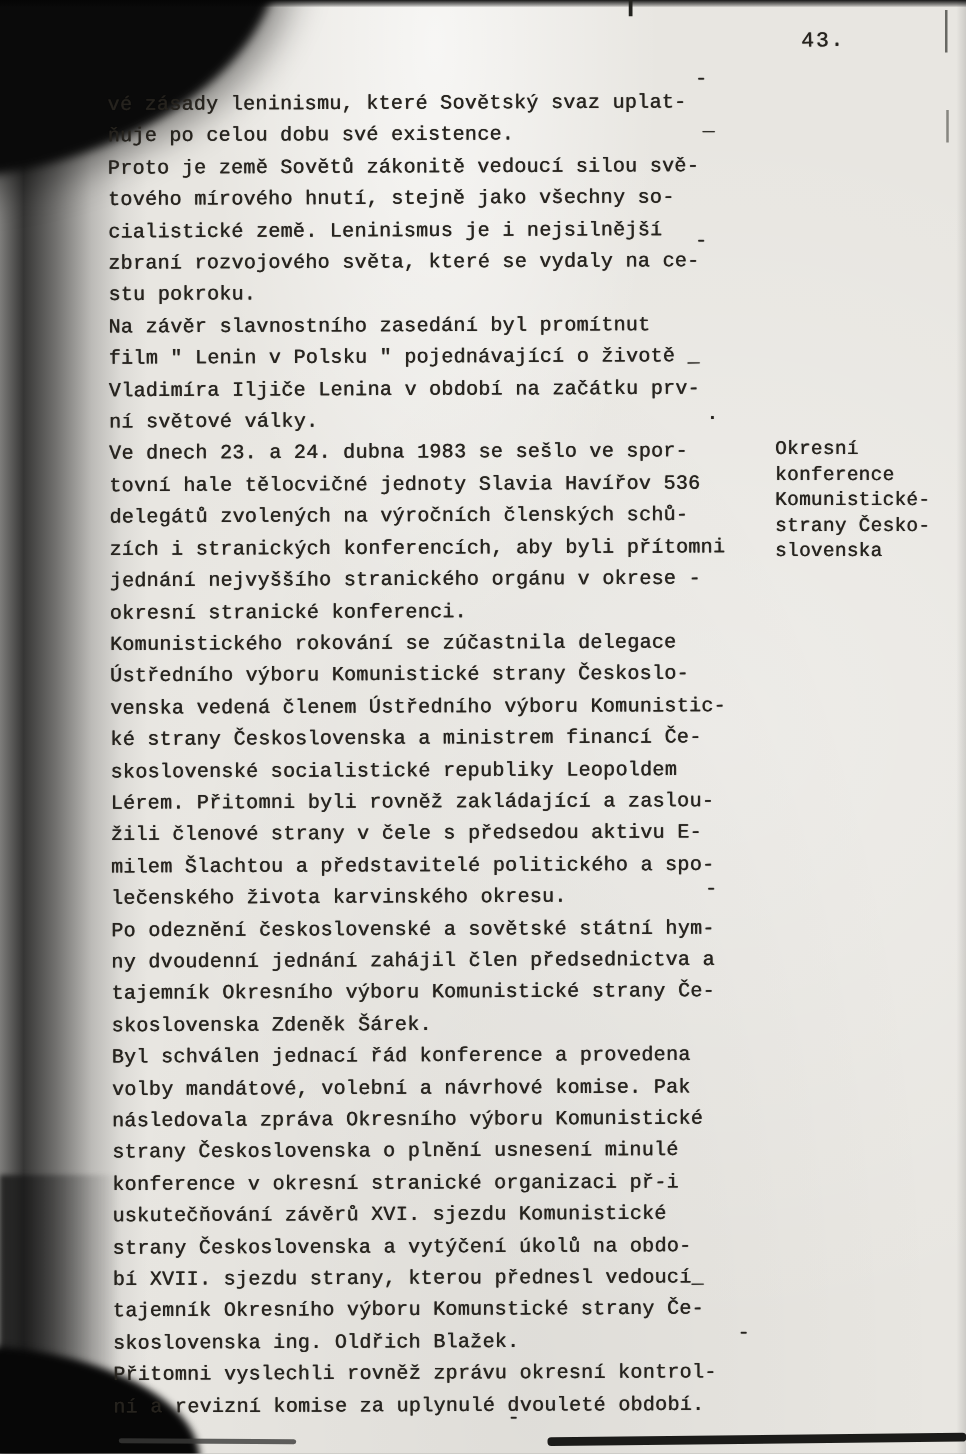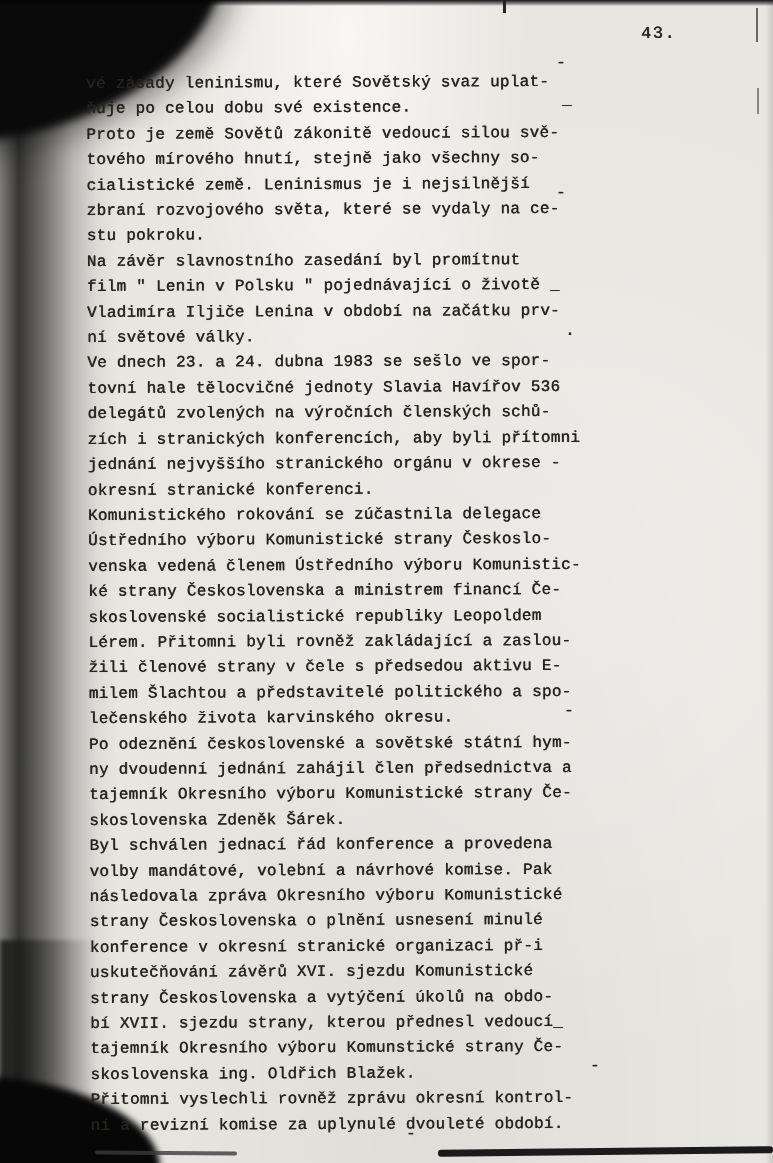--- a/index.html
+++ b/index.html
@@ -106,20 +106,21 @@
   <div class="bline-left"></div>
   <div class="bline-right"></div>
   <div class="tick-top"></div>
   <div class="tick-r1"></div>
   <div class="tick-r2"></div>
 
   <div class="page-number typewritten">43.</div>
 
   <div class="body-text typewritten"><div>vé zásady leninismu, které Sovětský svaz uplat-</div><div>ňuje po celou dobu své existence.</div><div>Proto je země Sovětů zákonitě vedoucí silou svě-</div><div>tového mírového hnutí, stejně jako všechny so-</div><div>cialistické země. Leninismus je i nejsilnější</div><div>zbraní rozvojového světa, které se vydaly na ce-</div><div>stu pokroku.</div><div>Na závěr slavnostního zasedání byl promítnut</div><div>film " Lenin v Polsku " pojednávající o životě _</div><div>Vladimíra Iljiče Lenina v období na začátku prv-</div><div>ní světové války.</div><div>Ve dnech 23. a 24. dubna 1983 se sešlo ve spor-</div><div>tovní hale tělocvičné jednoty Slavia Havířov 536</div><div>delegátů zvolených na výročních členských schů-</div><div>zích i stranických konferencích, aby byli přítomni</div><div>jednání nejvyššího stranického orgánu v okrese -</div><div>okresní stranické konferenci.</div><div>Komunistického rokování se zúčastnila delegace</div><div>Ústředního výboru Komunistické strany Českoslo-</div><div>venska vedená členem Ústředního výboru Komunistic-</div><div>ké strany Československa a ministrem financí Če-</div><div>skoslovenské socialistické republiky Leopoldem</div><div>Lérem. Přitomni byli rovněž zakládající a zaslou-</div><div>žili členové strany v čele s předsedou aktivu E-</div><div>milem Šlachtou a představitelé politického a spo-</div><div>lečenského života karvinského okresu.</div><div>Po odeznění československé a sovětské státní hym-</div><div>ny dvoudenní jednání zahájil člen předsednictva a</div><div>tajemník Okresního výboru Komunistické strany Če-</div><div>skoslovenska Zdeněk Šárek.</div><div>Byl schválen jednací řád konference a provedena</div><div>volby mandátové, volební a návrhové komise. Pak</div><div>následovala zpráva Okresního výboru Komunistické</div><div>strany Československa o plnění usnesení minulé</div><div>konference v okresní stranické organizaci př-i</div><div>uskutečňování závěrů XVI. sjezdu Komunistické</div><div>strany Československa a vytýčení úkolů na obdo-</div><div>bí XVII. sjezdu strany, kterou přednesl vedoucí_</div><div>tajemník Okresního výboru Komunstické strany Če-</div><div>skoslovenska ing. Oldřich Blažek.</div><div>Přitomni vyslechli rovněž zprávu okresní kontrol-</div><div>ní a revizní komise za uplynulé dvouleté období.</div></div>
 
+  <div class="margin-note typewritten"><div>Okresní</div><div>konference</div><div>Komunistické-</div><div>strany Česko-</div><div>slovenska</div></div>
 
   <div id="strayLayer">
       <span class="stray-mark typewritten" style="left: 556px; top: 55px;">-</span>
       <span class="stray-mark typewritten" style="left: 562px; top: 92px;">_</span>
       <span class="stray-mark typewritten" style="left: 556px; top: 185px;">-</span>
       <span class="stray-mark typewritten" style="left: 565px; top: 323px;">.</span>
       <span class="stray-mark typewritten" style="left: 564px; top: 703px;">-</span>
       <span class="stray-mark typewritten" style="left: 590px; top: 1058px;">-</span>
       <span class="stray-mark typewritten" style="left: 406px; top: 1126px;">-</span>
     </div>

